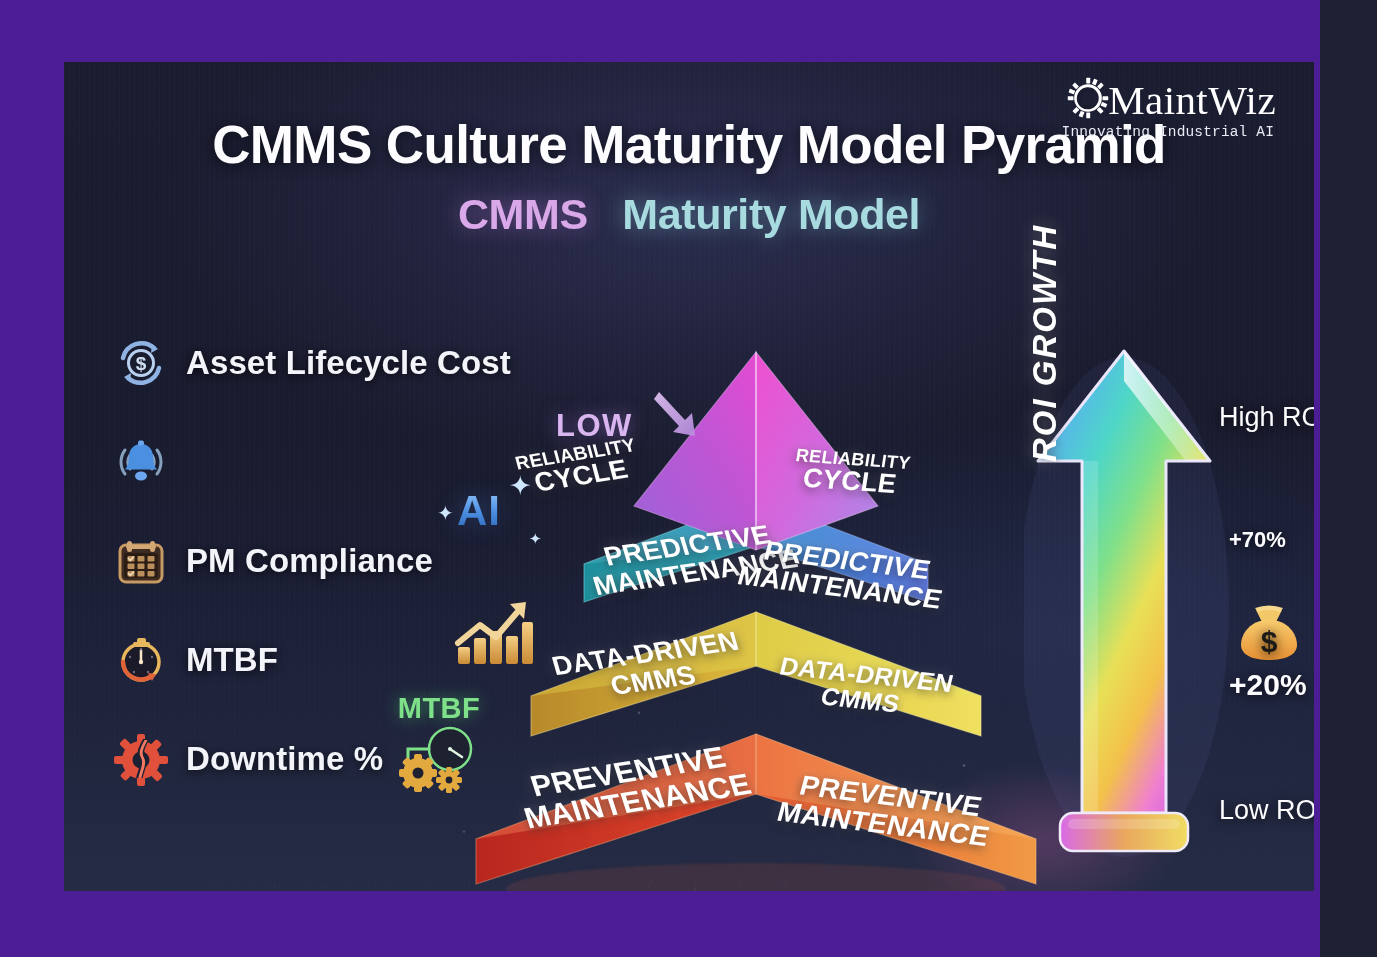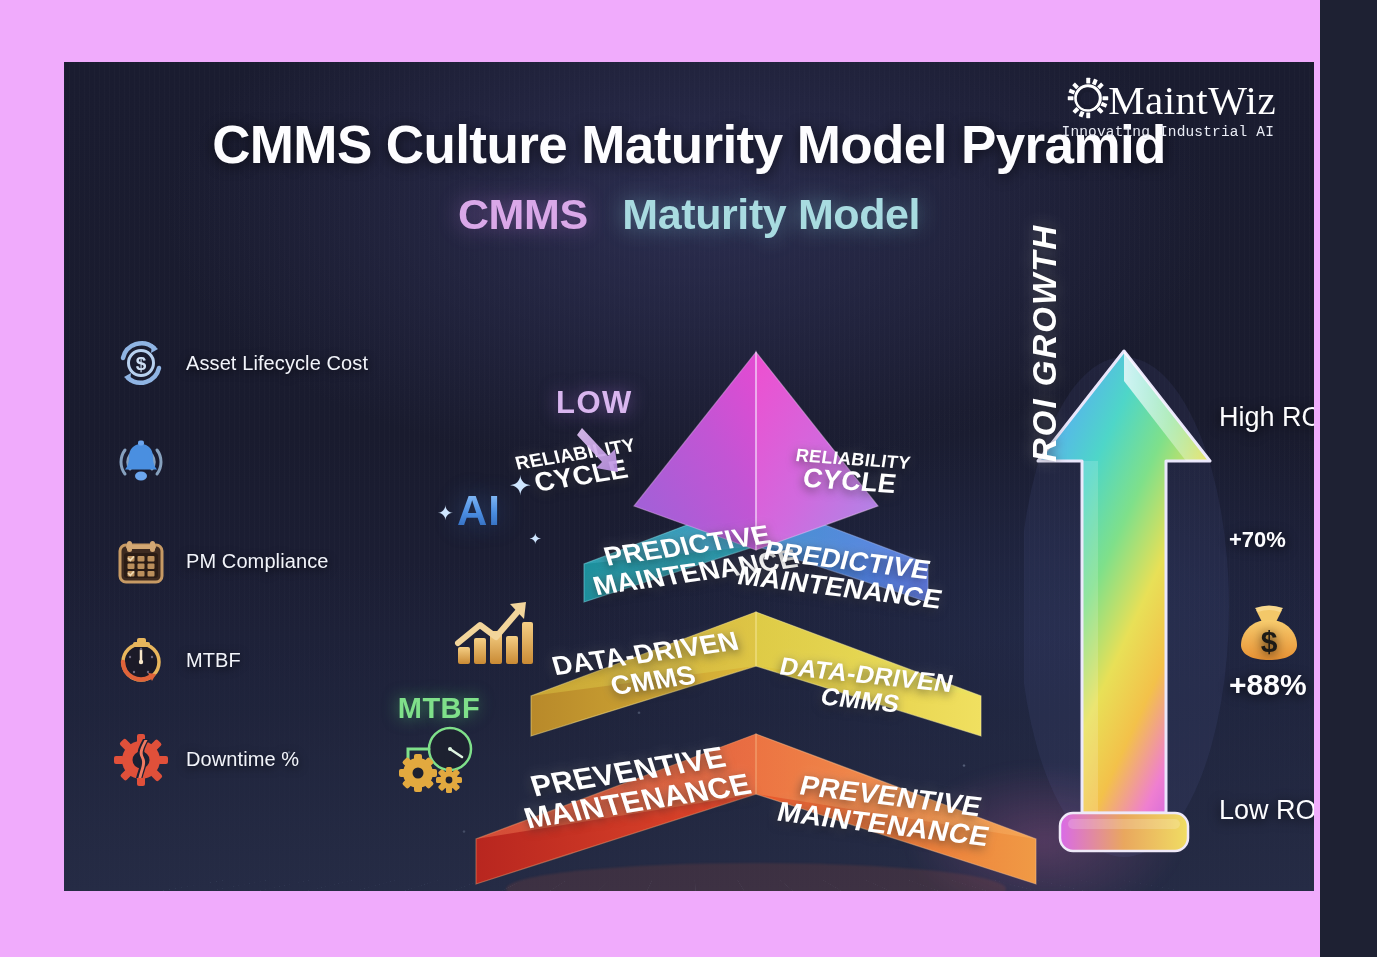--- a/index.html
+++ b/index.html
@@ -7,21 +7,21 @@
   html, body {
     width: 1377px; height: 957px;
     background: #1e2133;
     font-family: "Liberation Sans", sans-serif;
     overflow: hidden;
   }
 
   #frame {
     position: relative;
     width: 1320px; height: 957px;
-    background: #f0abfc;
+    background: #4c1d95;
   }
 
   
   #canvas {
     position: absolute;
     left: 64px; top: 62px;
     width: 1250px; height: 829px;
     overflow: hidden;
     background:
       radial-gradient(ellipse 60% 45% at 50% 18%, rgba(60,62,110,0.50) 0%, rgba(24,26,46,0) 70%),
@@ -102,21 +102,21 @@
 
   
   #kpis {
     position: absolute; left: 50px; top: 272px;
     display: flex; flex-direction: column; gap: 41px;
     z-index: 25;
   }
   .kpi { display: flex; align-items: center; gap: 18px; height: 58px; }
   .kpi .ico { width: 54px; height: 54px; flex: 0 0 54px; position: relative; }
   .kpi .lbl {
-    font-size: 20px; color: #f2f4fa; font-weight: 400;
+    font-size: 33px; color: #f2f4fa; font-weight: 700;
     letter-spacing: .1px;
     text-shadow: 0 2px 10px rgba(0,0,0,.75);
     white-space: nowrap;
   }
 
   
   .deco { position: absolute; z-index: 24; }
   #ai-badge { left: 393px; top: 425px; }
   #ai-badge .ai-word {
     font-size: 42px; font-weight: bold; letter-spacing: 1px;
@@ -336,21 +336,21 @@
             <circle cx="27" cy="28" r="8.5" fill="#1c2033"></circle>
             <path d="M29 7 c-4 8 -7 12 -4 18 c3 6 0 10 -3 21 l6.5 0 c3 -11 6 -15 3 -21 c-3 -6 0 -10 4 -18 z" fill="#1c2033"></path>
             <path d="M30.5 8 c-3.8 8 -6.5 12 -3.6 17.6 c2.9 5.6 0.2 9.8 -2.6 20.4 l3 0 c2.8 -10.6 5.5 -14.8 2.6 -20.4 c-2.9 -5.6 -0.2 -9.6 3.6 -17.6 z" fill="#f07a62"></path>
           </svg>
         </span>
         <span class="lbl">Downtime %</span>
       </div>
     </div>
 
     <div class="deco" id="low-badge">
-      <div style="display:flex;flex-direction:column;align-items:center;">
+      <div style="display:flex;flex-direction:row;align-items:flex-end;">
         <span class="low-word">LOW</span>
         <svg class="low-arrow" width="58" height="58" viewBox="0 0 58 58">
           <defs>
             <linearGradient id="lowArrow" x1="0" y1="0" x2="1" y2="1">
               <stop offset="0%" stop-color="#e2c4f5"></stop>
                 <stop offset="100%" stop-color="#b98ee0"></stop>
             </linearGradient>
           </defs>
           <path d="M8 6 L34 34 L41 27 L44 50 L22 46 L28 40 L3 13 Z" fill="url(#lowArrow)" opacity=".92"></path>
         </svg>
@@ -604,17 +604,17 @@
               <stop offset="100%" stop-color="#e89234"></stop>
           </linearGradient>
         </defs>
         <path d="M20 12 L46 12 L40 24 L26 24 Z" fill="#f3c869"></path>
         <path d="M19 10 Q33 5 47 10 L44 14 Q33 10 22 14 Z" fill="#f8d88c"></path>
         <path d="M33 22 C14 22 5 36 5 47 C5 57 17 62 33 62 C49 62 61 57 61 47 C61 36 52 22 33 22 Z" fill="url(#bagG)"></path>
         <text x="33" y="54" font-family="Liberation Sans, sans-serif" font-size="30" font-weight="bold" text-anchor="middle" fill="#1c1a16">$</text>
       </svg>
     </div>
 
-    <div class="rlbl" id="r-p20">+88%</div>
+    <div class="rlbl" id="r-p20">+20%</div>
     <div class="rlbl" id="r-low">Low ROI</div>
 
   </div>
 </div>
 
 </body></html>

